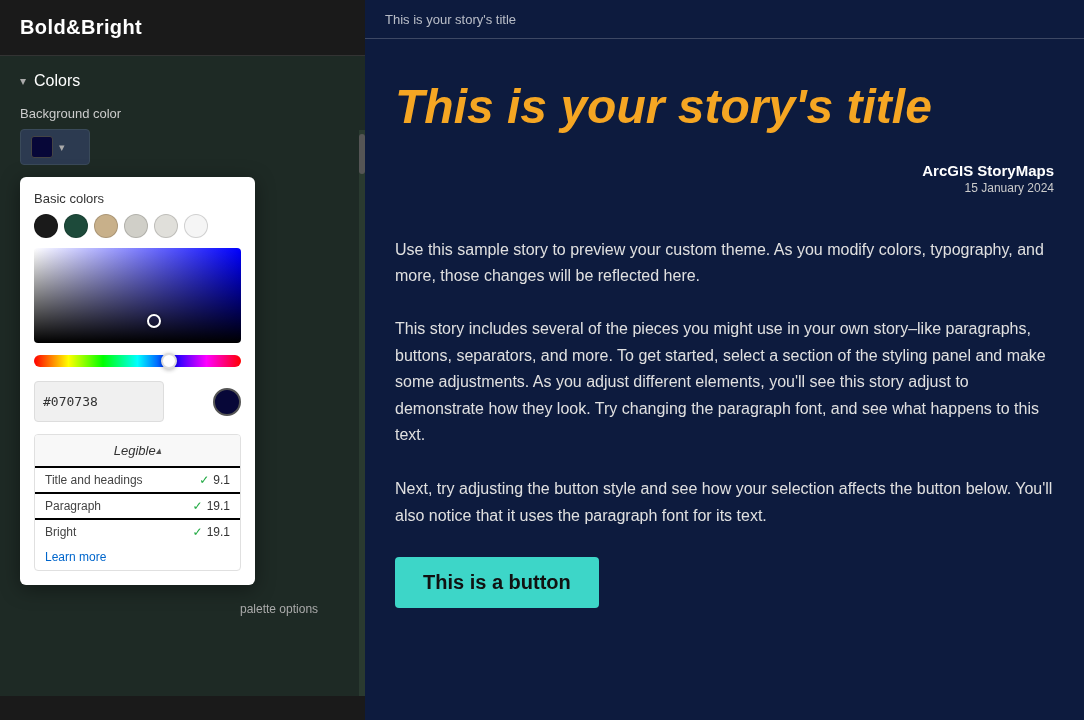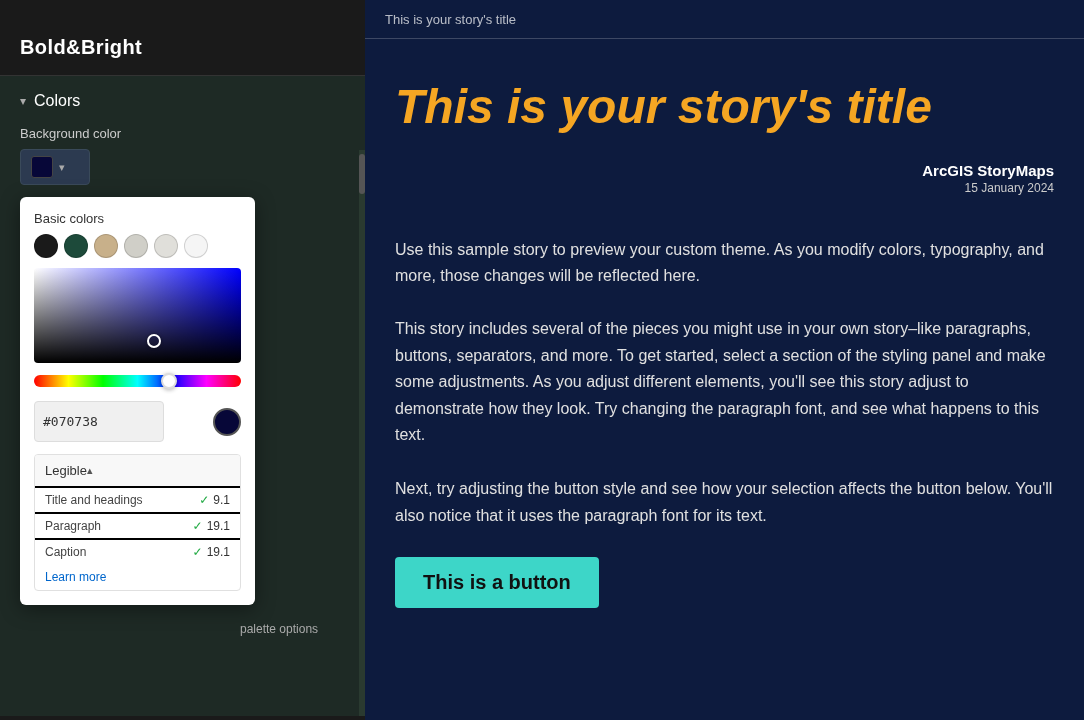--- a/index.html
+++ b/index.html
@@ -15,21 +15,20 @@
     
     .left-panel {
       width: 365px;
       min-width: 365px;
       background: #1e2a25;
       display: flex;
       flex-direction: column;
       height: 696px;
       position: relative;
       overflow: hidden;
-      margin-top: 20px;
     }
 
     .app-title-bar {
       background: #1a1a1a;
       padding: 16px 20px;
       border-bottom: 1px solid #333;
     }
 
     .app-title {
       color: #ffffff;
@@ -226,24 +225,25 @@
     
     .legible-section {
       border: 1px solid #e0e0e0;
       border-radius: 4px;
       overflow: hidden;
     }
 
     .legible-header {
       display: flex;
       align-items: center;
-      justify-content: flex-start;
+      justify-content: center;
       padding: 8px 10px;
       background: #f8f8f8;
       cursor: pointer;
+      font-style: italic;
     }
 
     .legible-title {
       font-size: 13px;
       color: #333;
       font-weight: 500;
     }
 
     .legible-chevron {
       font-size: 11px;
@@ -446,21 +446,21 @@
             </div>
           </div>
           <div class="legible-row">
             <span class="legible-row-label">Paragraph</span>
             <div class="legible-row-value">
               <span class="check-icon">✓</span>
               <span class="ratio-text">19.1</span>
             </div>
           </div>
           <div class="legible-row">
-            <span class="legible-row-label">Caption</span>
+            <span class="legible-row-label">Bright</span>
             <div class="legible-row-value">
               <span class="check-icon">✓</span>
               <span class="ratio-text">19.1</span>
             </div>
           </div>
         </div>
         <a class="learn-more-link">Learn more</a>
       </div>
 
     </div>

